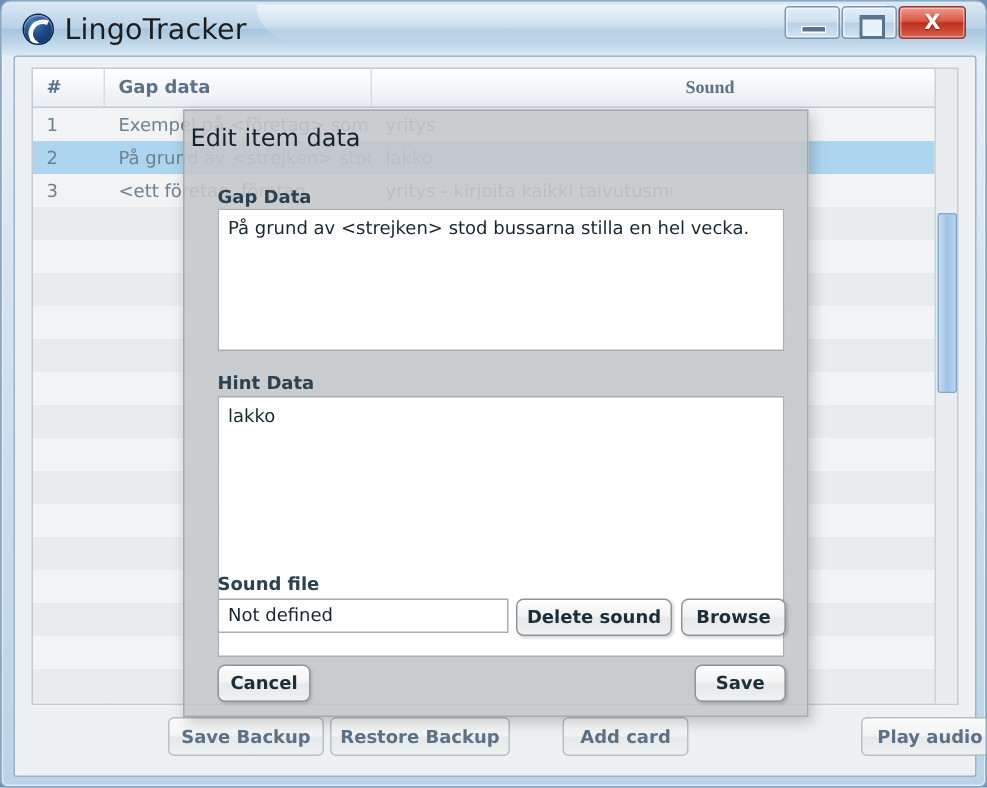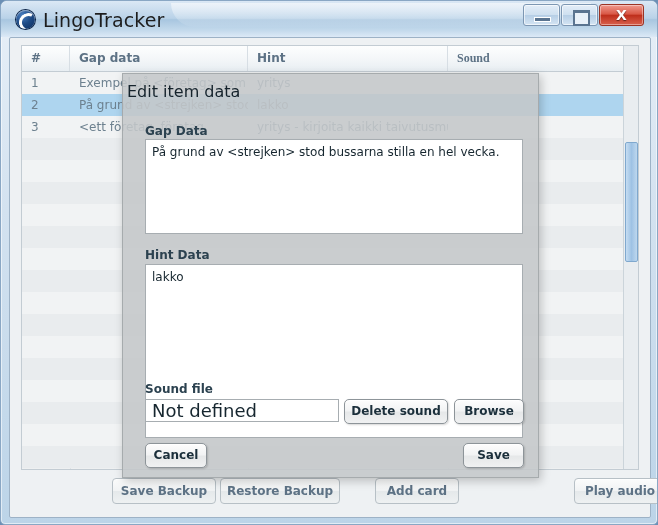--- a/index.html
+++ b/index.html
@@ -259,21 +259,21 @@
     padding: 5px 6px;
     line-height: 15px;
     overflow: hidden;
     white-space: pre-wrap;
     word-break: break-word;
   }
   .dlg-input {
     position: absolute;
     background: #ffffff;
     border: 1px solid #a7adb1;
-    font-size: 18px;
+    font-size: 12px;
     color: #16262f;
     padding: 0 6px;
     line-height: 21px;
     height: 23px;
     overflow: hidden;
     white-space: nowrap;
   }
   .dlg-btn {
     position: absolute;
     height: 25px;
@@ -305,21 +305,20 @@
     <div class="winbtn" id="btn-close">X</div>
   </div>
 
   <div id="client-area">
 
     <div id="card-table">
 
       <div id="table-head">
         <div class="th col-idx">#</div>
         <div class="th col-gap">Gap data</div>
-        <div class="th col-hint">Hint</div>
         <div class="th col-snd">Sound</div>
       </div>
 
       <div class="vline" style="left:48px"></div>
       <div class="vline" style="left:226px"></div>
       <div class="vline" style="left:426px"></div>
 
       <div class="tr plain" style="top:26px">
         <div class="td col-idx">1</div>
         <div class="td col-gap">Exempel på &lt;företag&gt; som till</div>

